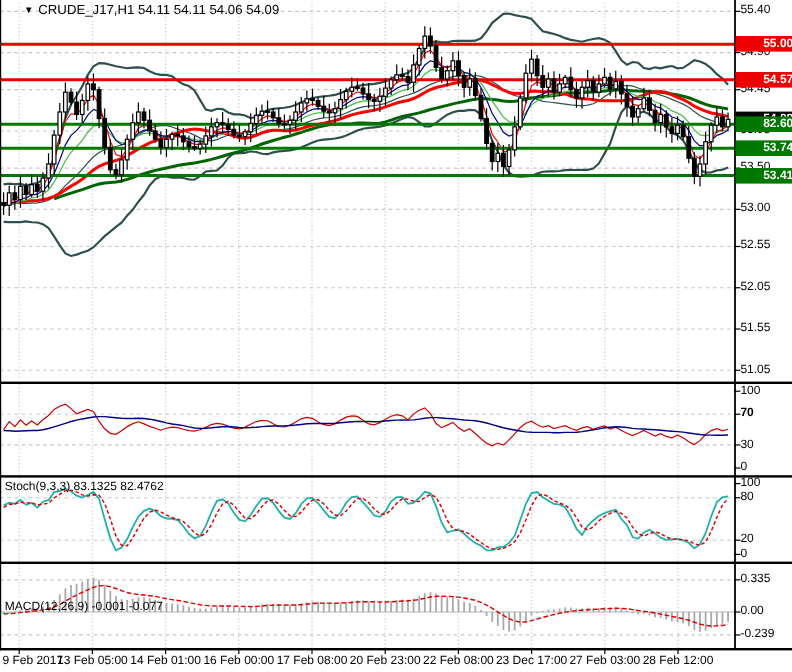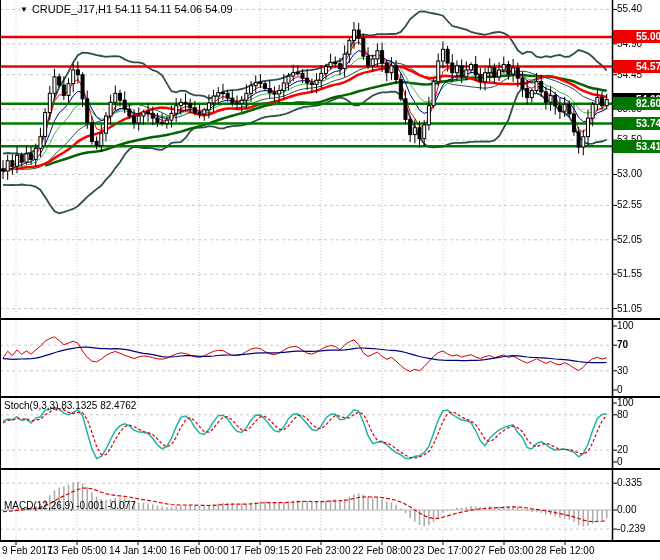--- a/index.html
+++ b/index.html
@@ -594,22 +594,22 @@
   </div>
   <div id="macd-ticks">
     <span class="ytick" style="top: 477.2px;">0.335</span>
     <span class="ytick" style="top: 504px;">0.00</span>
     <span class="ytick" style="top: 523.12px;">-0.239</span>
   </div>
 
   <div id="time-axis">
     <span class="xtick first" style="left: 2px;">9 Feb 2017</span>
     <span class="xtick" style="left: 77px;">13 Feb 05:00</span>
-    <span class="xtick" style="left: 138px;">14 Jan 14:00</span>
+    <span class="xtick" style="left: 138px;">14 Feb 01:00</span>
     <span class="xtick" style="left: 199px;">16 Feb 00:00</span>
-    <span class="xtick" style="left: 260px;">17 Feb 09:15</span>
+    <span class="xtick" style="left: 260px;">17 Feb 08:00</span>
     <span class="xtick" style="left: 321px;">20 Feb 23:00</span>
     <span class="xtick" style="left: 382px;">22 Feb 08:00</span>
     <span class="xtick" style="left: 443px;">23 Dec 17:00</span>
     <span class="xtick" style="left: 504px;">27 Feb 03:00</span>
     <span class="xtick" style="left: 565px;">28 Feb 12:00</span>
   </div>
 </div>
 
 </body></html>

